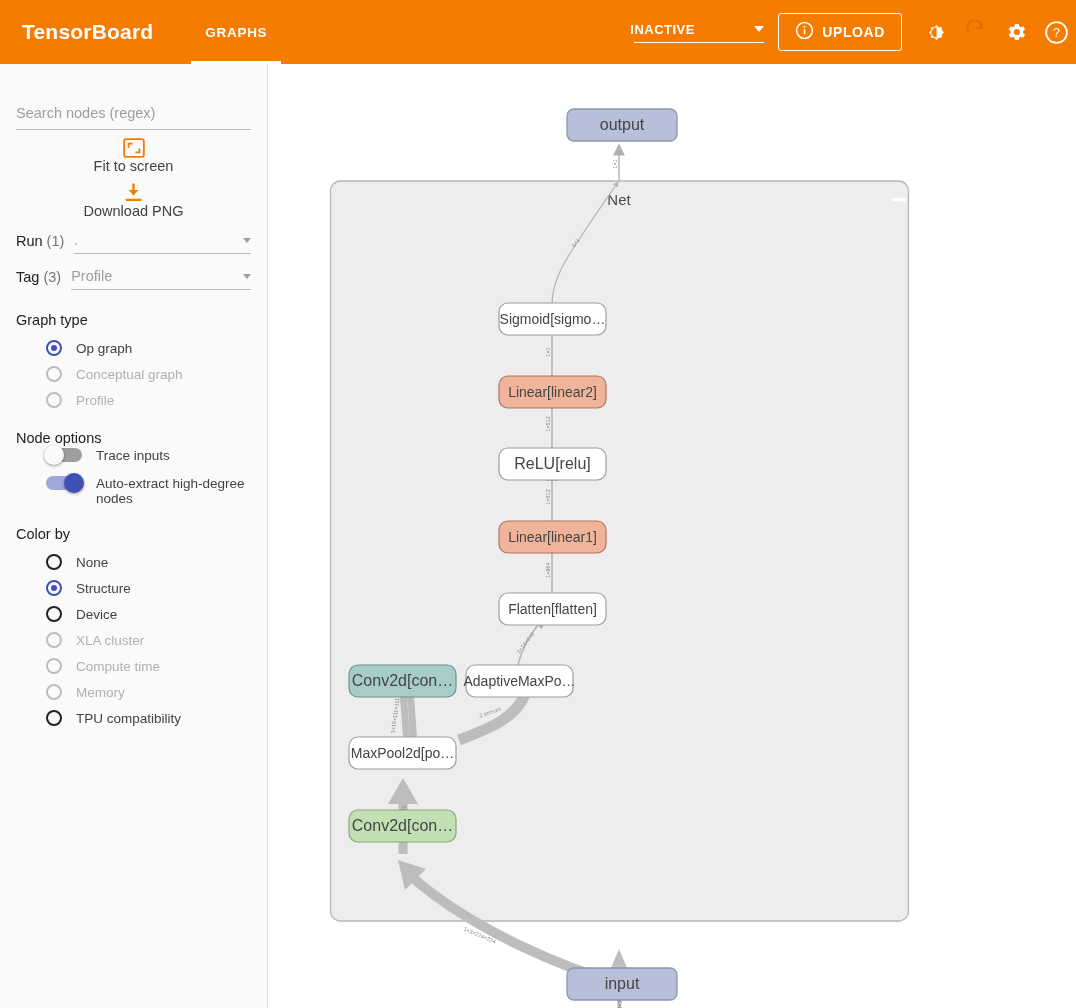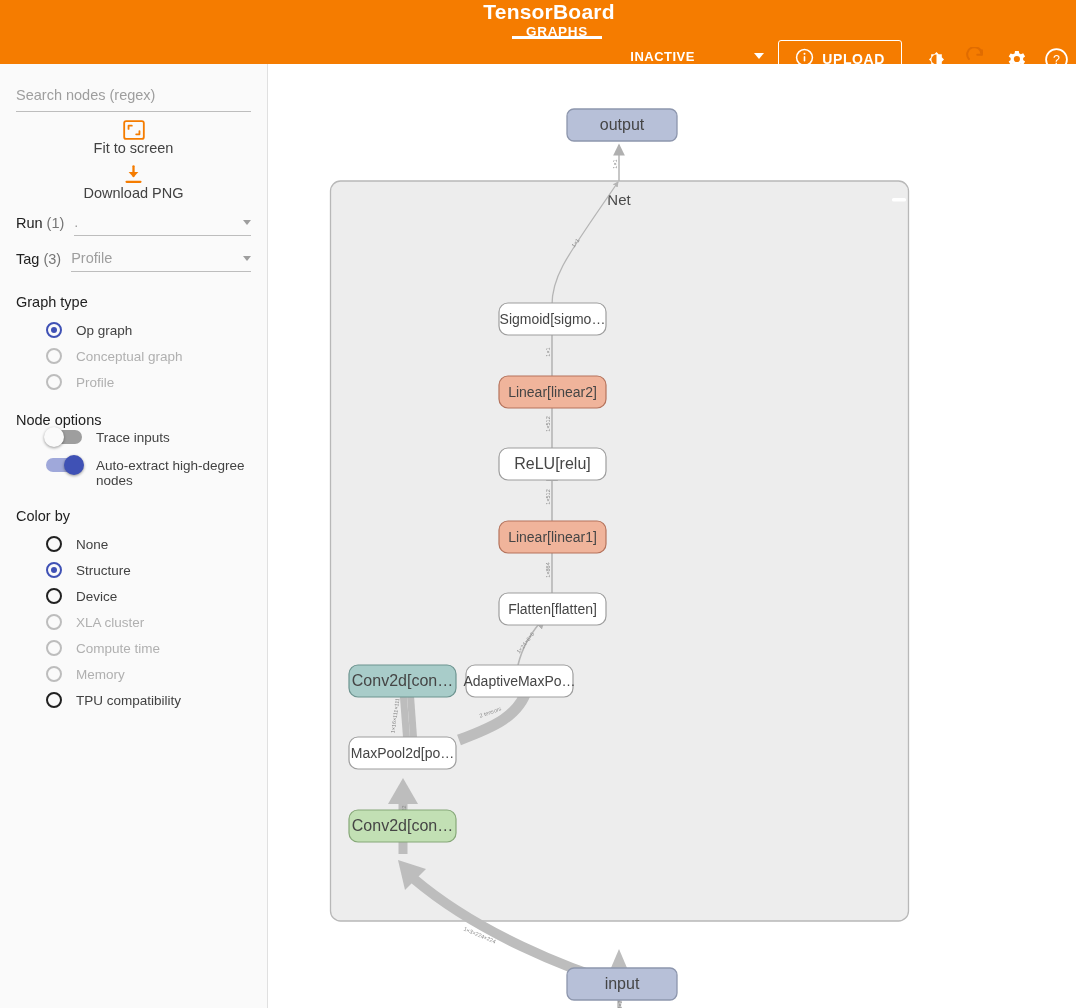--- a/index.html
+++ b/index.html
@@ -11,21 +11,20 @@
     background: #ffffff;
   }
 
   
   #app-header {
     position: absolute; top: 0; left: 0;
     width: 1076px; height: 64px;
     background: #f57c00;
     display: flex; align-items: center;
     color: #ffffff;
-    flex-direction: column;
   }
   #brand {
     font-size: 21px; font-weight: bold;
     letter-spacing: .2px;
     margin-left: 22px;
     color: #ffffff;
     white-space: nowrap;
   }
   #tabbar { display: flex; align-items: stretch; height: 64px; margin-left: 38px; }
   .tab {
@@ -82,21 +81,21 @@
 
   
   #sidebar {
     position: absolute; top: 64px; left: 0;
     width: 268px; height: 944px;
     background: #fafafa;
     border-right: 1px solid #e0e0e0;
     padding: 0 16px;
     overflow: hidden;
   }
-  #search-wrap { padding-top: 22px; }
+  #search-wrap { padding-top: 40px; }
   #search-input {
     width: 100%; border: none; outline: none;
     border-bottom: 1px solid #bdbdbd;
     background: transparent;
     font-family: "Liberation Sans", sans-serif;
     font-size: 14.5px; color: #424242;
     padding: 0 0 8px 0;
   }
   #search-input::placeholder { color: #9e9e9e; }
 

